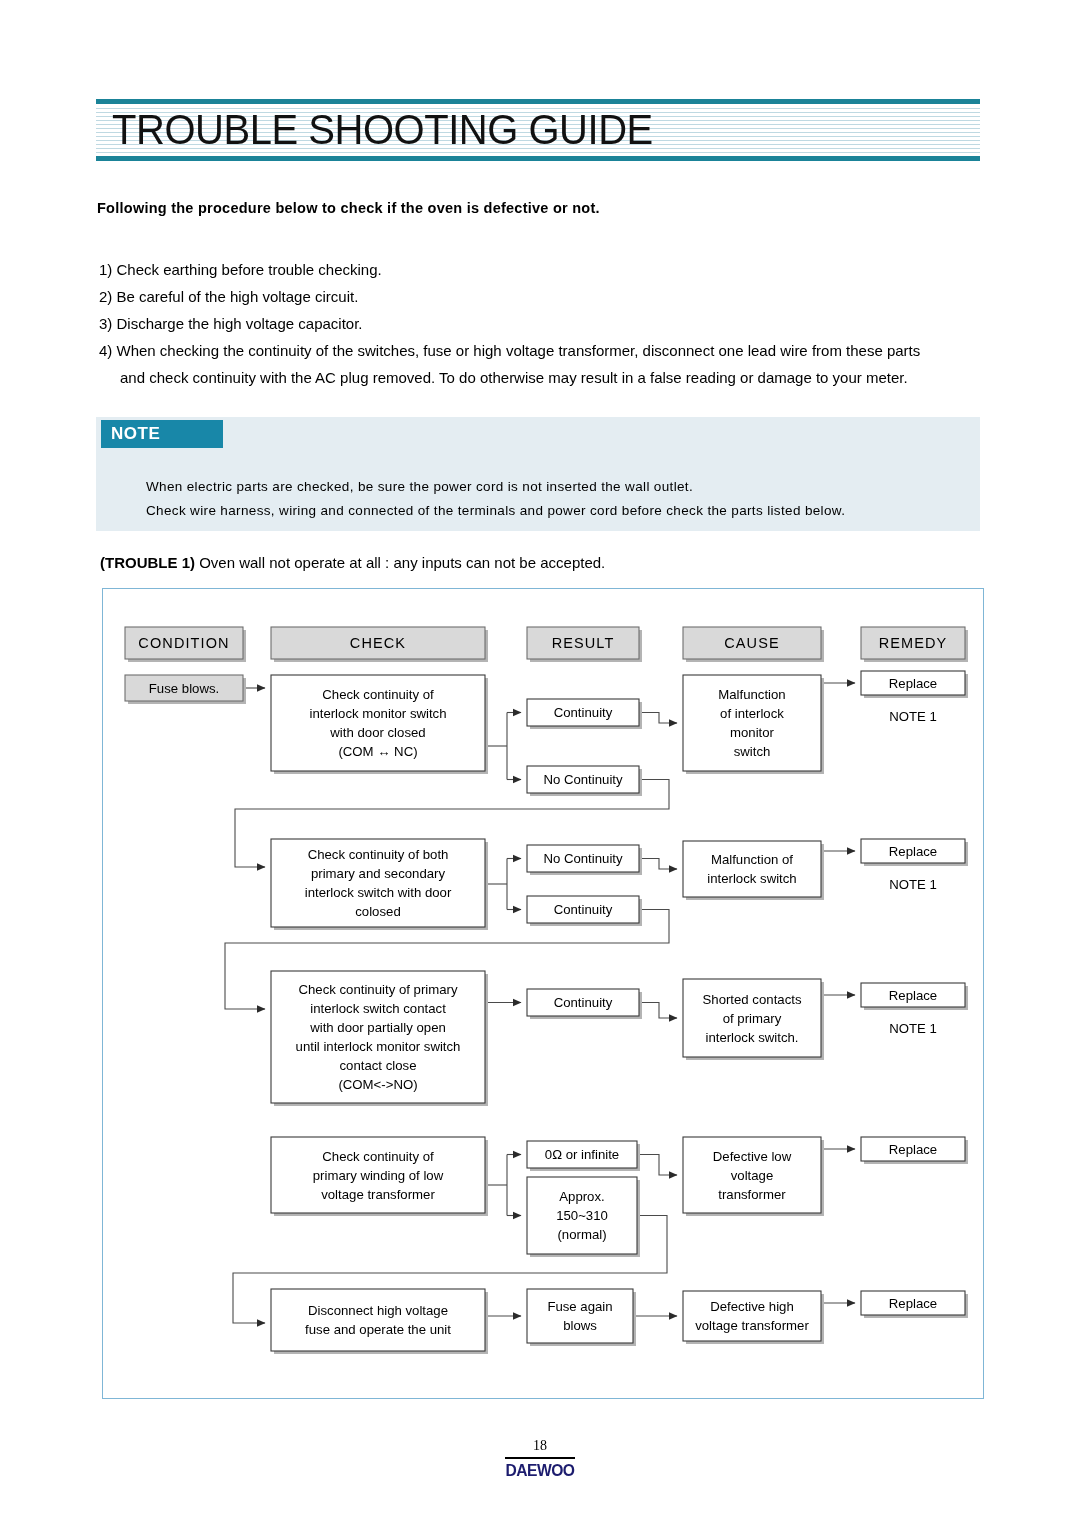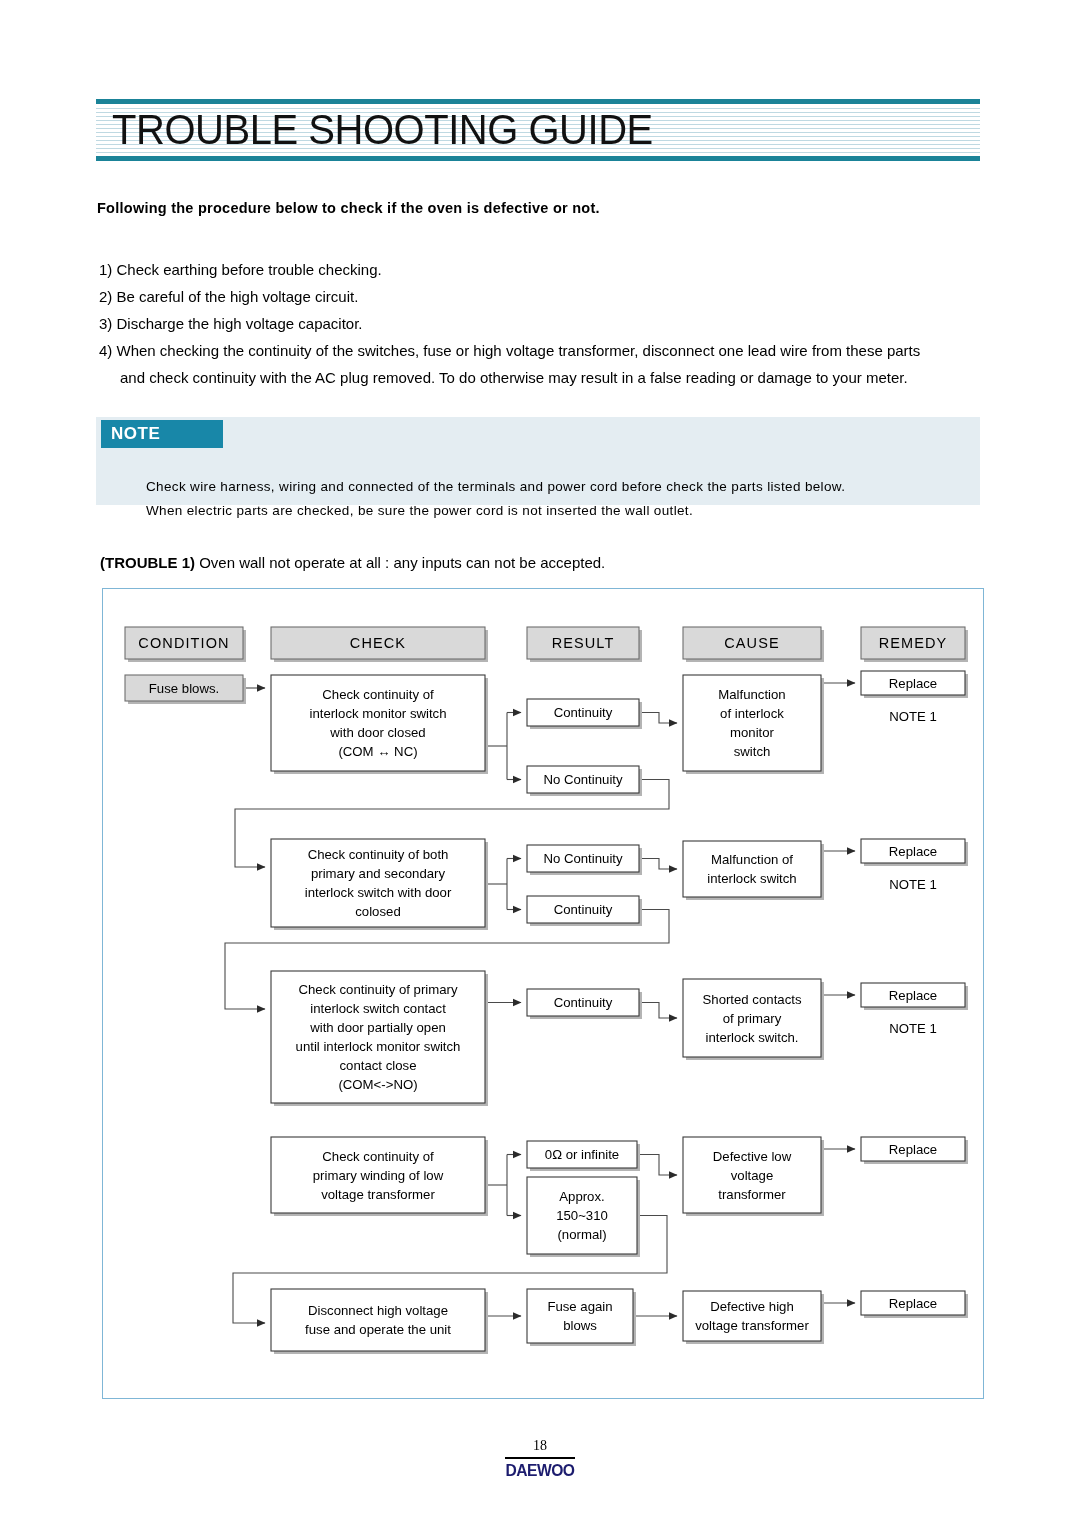--- a/index.html
+++ b/index.html
@@ -85,21 +85,21 @@
   }
   .steps .step { white-space: nowrap; }
   .steps .cont { display: block; padding-left: 21px; }
 
   
   .note-box {
     position: absolute;
     left: 96px;
     top: 417px;
     width: 884px;
-    height: 88px;
+    height: 114px;
     background: #e4edf2;
   }
   .note-tab {
     position: absolute;
     left: 5px;
     top: 3px;
     width: 122px;
     height: 28px;
     background: #1887a8;
     color: #ffffff;
@@ -212,22 +212,22 @@
     <div class="step">2) Be careful of the high voltage circuit.</div>
     <div class="step">3) Discharge the  high voltage capacitor.</div>
     <div class="step">4) When checking the continuity of the switches, fuse or high voltage transformer, disconnect one lead wire from these parts</div>
     <div class="cont">and check continuity with the AC plug removed. To do otherwise may result in a false reading or damage to your meter.</div>
   </div>
 
   <div class="note-box">
     <div class="note-tab-shadow"></div>
     <div class="note-tab">NOTE</div>
     <div class="note-body">
+      <div>When electric parts are checked, be sure the power cord is not inserted the wall outlet.</div>
       <div>Check wire harness, wiring and connected of the terminals and power cord before check the parts listed below.</div>
-      <div>When electric parts are checked, be sure the power cord is not inserted the wall outlet.</div>
     </div>
   </div>
 
   <div class="trouble-line">
     <b>(TROUBLE 1)</b>
     <span>Oven wall not operate at all : any inputs can not be accepted.</span>
   </div>
 
   <div class="flow-container">
     <svg class="flow-svg" id="flow-svg" width="880" height="808" viewBox="0 0 880 808">

